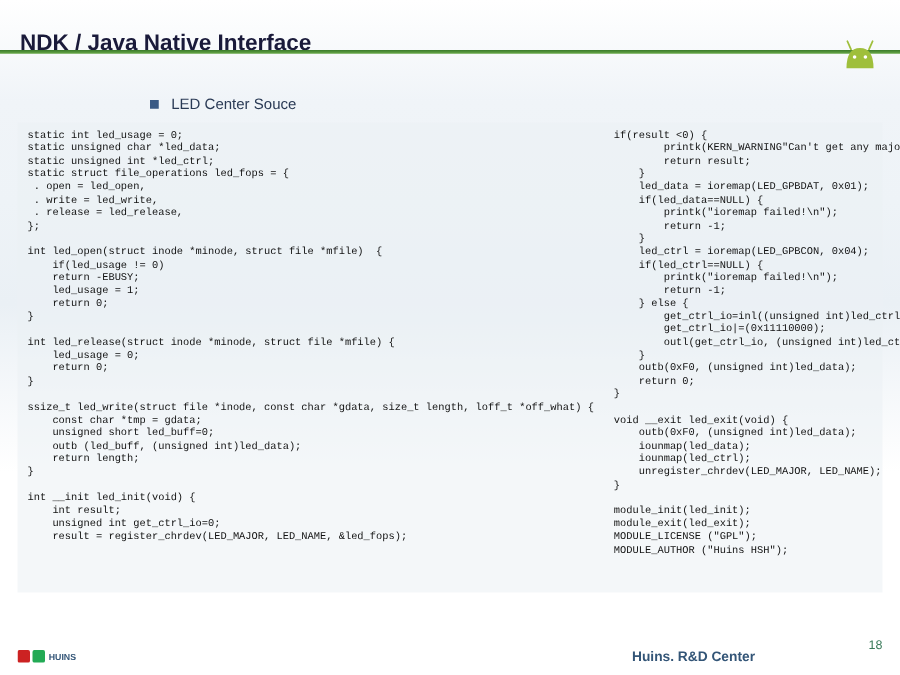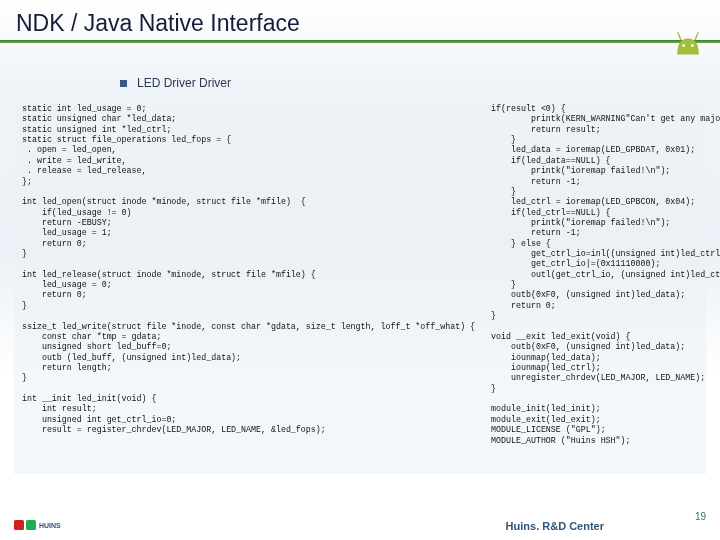--- a/index.html
+++ b/index.html
@@ -1,17 +1,17 @@
 <!DOCTYPE html>
 <html><head>
 <meta charset="utf-8">
 <style>
   html,body{margin:0;padding:0;width:720px;height:540px;font-family:Arial,Helvetica,sans-serif;background:#fff;overflow:hidden}
   .slide{position:relative;width:720px;height:540px;background:linear-gradient(to bottom,#ffffff 0%,#f0f4f8 15%,#eef3f7 30%,#eaf0f5 45%,#ffffff 70%,#ffffff 100%)}
-  .title{position:absolute;left:16px;top:10px;font-size:23px;font-weight:normal;color:#1a1a3a}
+  .title{position:absolute;left:16px;top:24px;font-size:18px;font-weight:bold;color:#1a1a3a}
   .title-line{position:absolute;left:0;top:40px;width:720px;height:3px;background:linear-gradient(to bottom,#3a7a2a,#6aaa4a)}
   .android{position:absolute;right:14px;top:28px;width:36px;height:28px}
   .android svg{width:36px;height:28px}
   .bullet-row{position:absolute;left:120px;top:76px;font-size:12px;color:#2a3a55}
   .bullet-sq{display:inline-block;width:7px;height:7px;background:#3a5a85;margin-right:10px;vertical-align:middle}
   .code-area{position:absolute;left:14px;top:98px;width:692px;height:376px;background:rgba(235,240,244,.55);display:flex}
   .col{flex:1;padding:6px 8px 6px 8px;font-size:8.3px;line-height:1.25;color:#111;white-space:pre;font-family:Liberation Mono, monospace}
   .col-left{flex:0 0 368px}
   .col-right{flex:1}
   .footer-center{position:absolute;left:0;bottom:8px;width:604px;text-align:right;font-size:11px;font-weight:bold;color:#335577}
@@ -29,21 +29,21 @@
     <svg viewBox="0 0 100 70">
       <path fill="#9fbf3b" d="M20 70 Q20 25 50 25 Q80 25 80 70 Z"></path>
       <line x1="30" y1="28" x2="22" y2="10" stroke="#9fbf3b" stroke-width="4" stroke-linecap="round"></line>
       <line x1="70" y1="28" x2="78" y2="10" stroke="#9fbf3b" stroke-width="4" stroke-linecap="round"></line>
       <circle cx="38" cy="45" r="4" fill="#fff"></circle>
       <circle cx="62" cy="45" r="4" fill="#fff"></circle>
     </svg>
   </div>
 
   <div class="bullet-row">
-    <span class="bullet-sq"></span><span>LED Driver Driver</span>
+    <span class="bullet-sq"></span><span>LED Center Souce</span>
   </div>
 
   <div class="code-area">
     <div class="col col-left">static int led_usage = 0;
 static unsigned char *led_data;
 static unsigned int *led_ctrl;
 static struct file_operations led_fops = {
  . open = led_open,
  . write = led_write,
  . release = led_release,
@@ -108,14 +108,14 @@
   </div>
 
   <div class="footer-logo">
     <svg viewBox="0 0 100 36">
       <rect x="0" y="8" width="20" height="20" fill="#c22" rx="3"></rect>
       <rect x="24" y="8" width="20" height="20" fill="#2a5" rx="3"></rect>
       <text x="50" y="24" font-size="14" font-weight="bold" fill="#335577">HUINS</text>
     </svg>
   </div>
   <div class="footer-center">Huins. R&amp;D Center</div>
-  <div class="pagenum">19</div>
+  <div class="pagenum">18</div>
 </div>
 
 </body></html>

